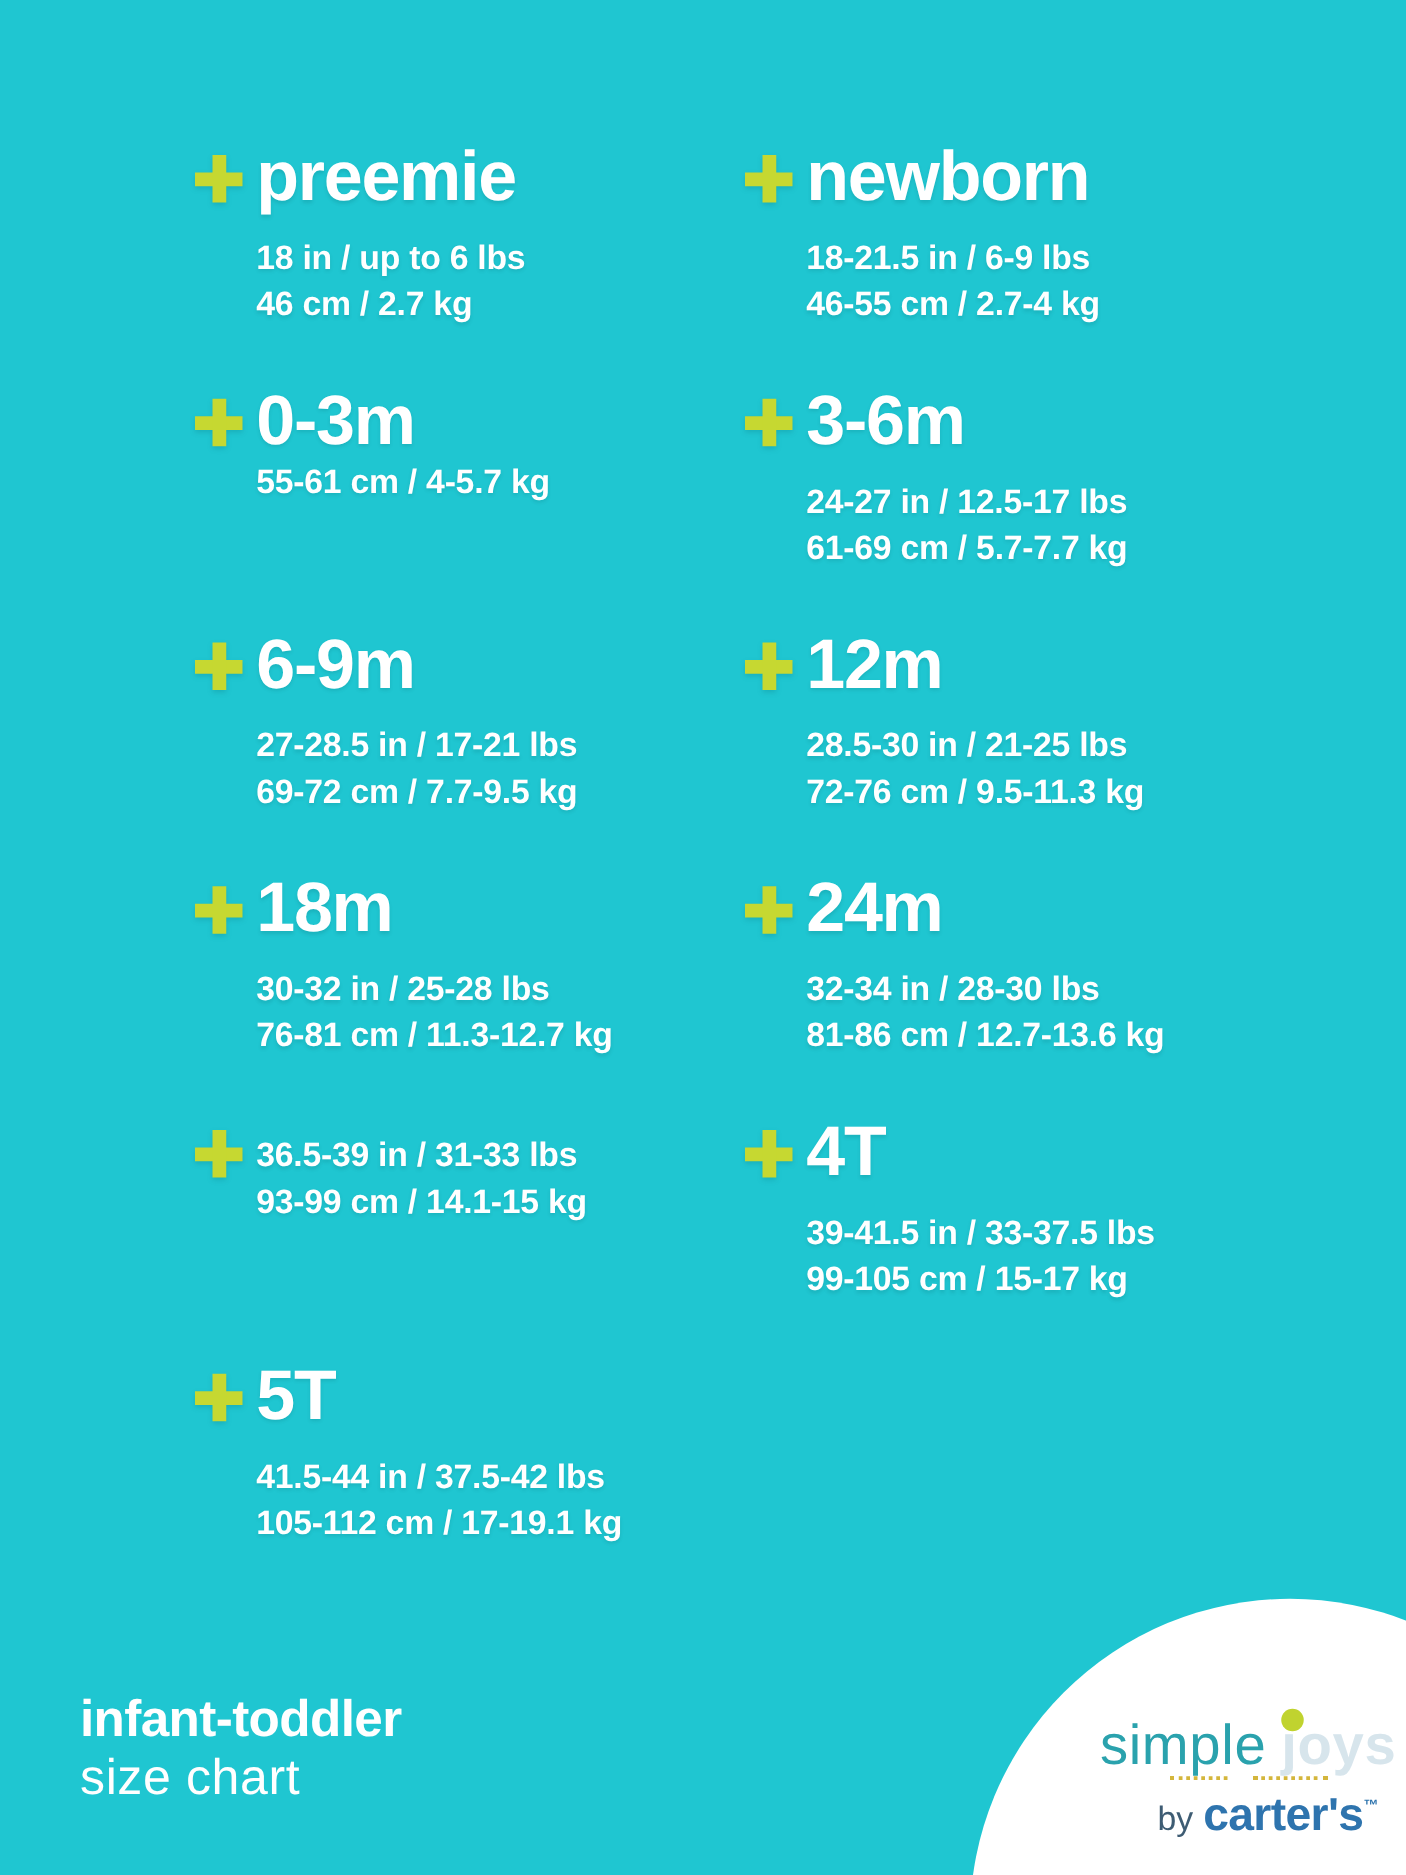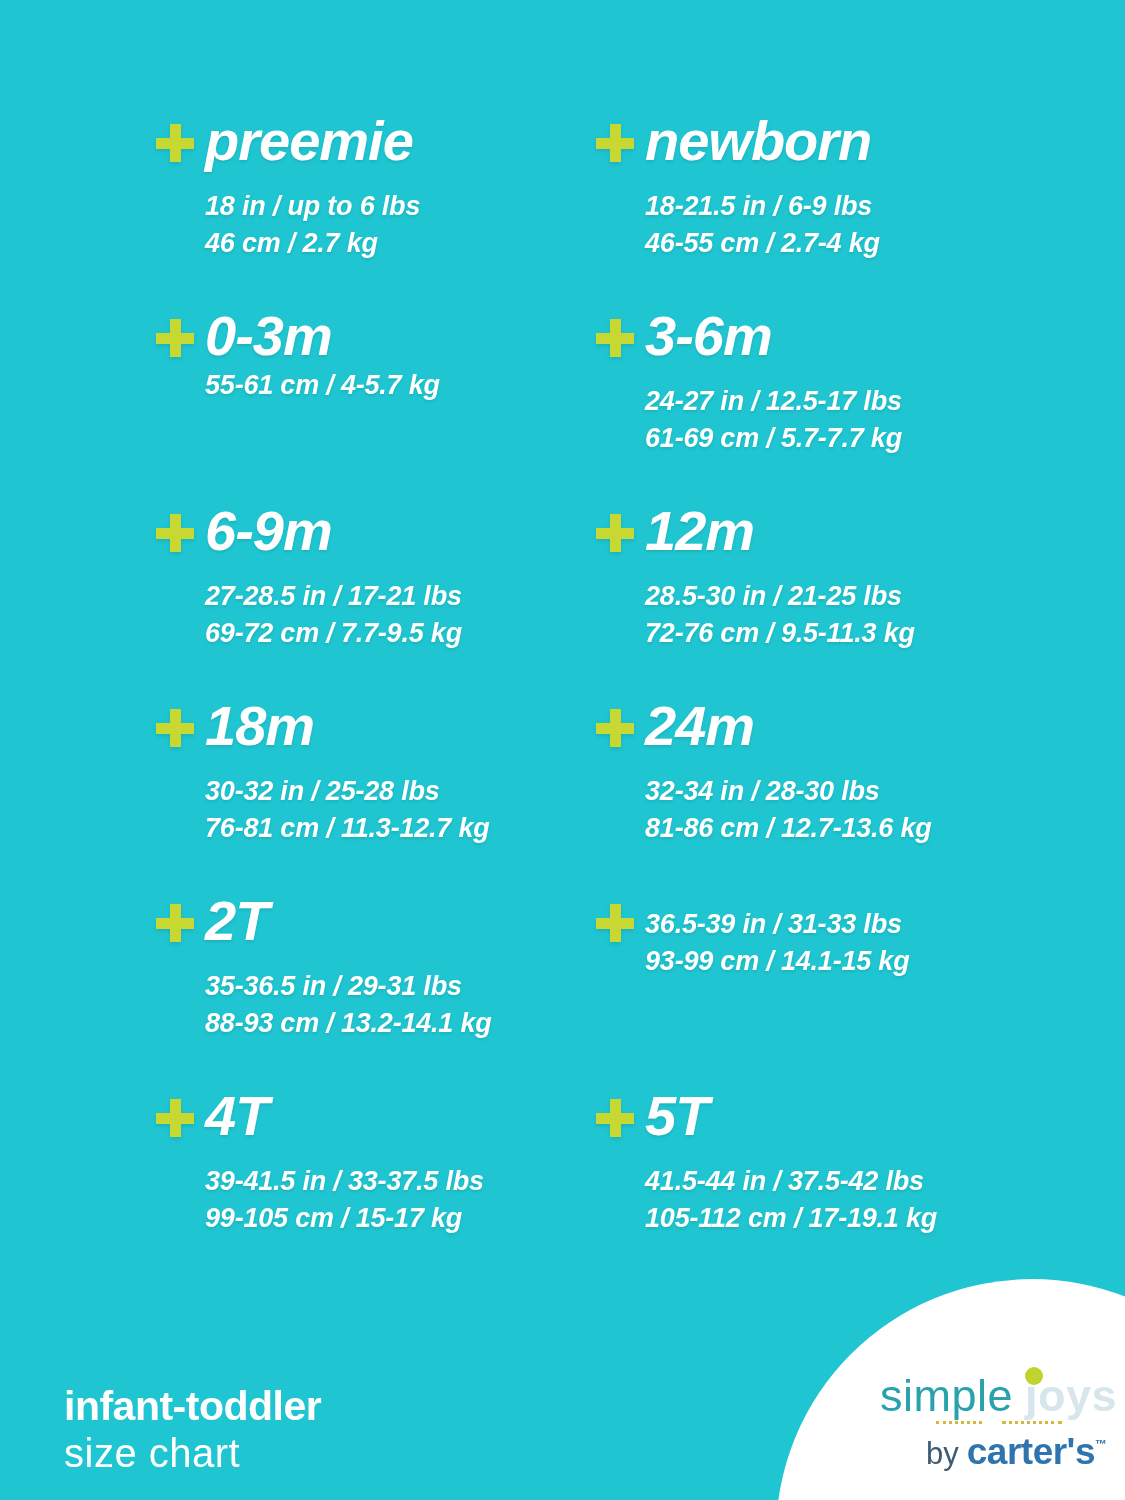--- a/index.html
+++ b/index.html
@@ -11,21 +11,20 @@
     -webkit-font-smoothing:antialiased;
   }
 
   
   .grid {
     position:absolute;
     left:156px; top:104px;
     display:grid;
     grid-template-columns:440px 470px;
     grid-auto-rows:195px;
-    font-style:italic;
   }
   .cell {
     display:flex;
     align-items:flex-start;
     gap:11px;
     padding-top:6px;
   }
   .plus {
     position:relative;
     flex:0 0 38px;
@@ -56,21 +55,21 @@
   }
   .size-detail.first { margin-top:16px; }
 
   
   .footer-title {
     position:absolute;
     left:64px; top:1352px;
     color:#ffffff;
   }
   .footer-title .line1 {
-    font-size:41px; font-weight:bold; line-height:47px; letter-spacing:-0.5px;margin-top:31px;
+    font-size:41px; font-weight:bold; line-height:47px; letter-spacing:-0.5px;
   }
   .footer-title .line2 {
     font-size:40px; font-weight:normal; line-height:46px; letter-spacing:0.5px;
   }
 
   
   .logo-circle {
     position:absolute;
     left:776px; top:1279px;
     width:512px; height:512px;
@@ -121,21 +120,21 @@
   .dots-left { width:46px; }
   .dots-right { width:60px; }
   .logo-row2 {
     position:absolute;
     left:926px; top:1431px;
     display:flex;
     align-items:baseline;
     gap:8px;
   }
   .logo-by {
-    font-size:31px;
+    font-size:27px;
     font-weight:normal;
     color:#3e5c73;
   }
   .logo-carters {
     font-size:37px;
     font-weight:bold;
     color:#2e74ae;
     letter-spacing:-0.5px;
   }
   .logo-tm {
@@ -214,28 +213,20 @@
 
   <div class="cell">
     <span class="plus"></span>
     <div class="cell-body">
       <div class="size-label">24m</div>
       <div class="size-detail first">32-34 in / 28-30 lbs</div>
       <div class="size-detail">81-86 cm / 12.7-13.6 kg</div>
     </div>
   </div>
 
-  <div class="cell">
-    <span class="plus"></span>
-    <div class="cell-body">
-      <div class="size-label">2T</div>
-      <div class="size-detail first">35-36.5 in / 29-31 lbs</div>
-      <div class="size-detail">88-93 cm / 13.2-14.1 kg</div>
-    </div>
-  </div>
 
   <div class="cell">
     <span class="plus"></span>
     <div class="cell-body">
       <div class="size-detail first">36.5-39 in / 31-33 lbs</div>
       <div class="size-detail">93-99 cm / 14.1-15 kg</div>
     </div>
   </div>
 
   <div class="cell">

